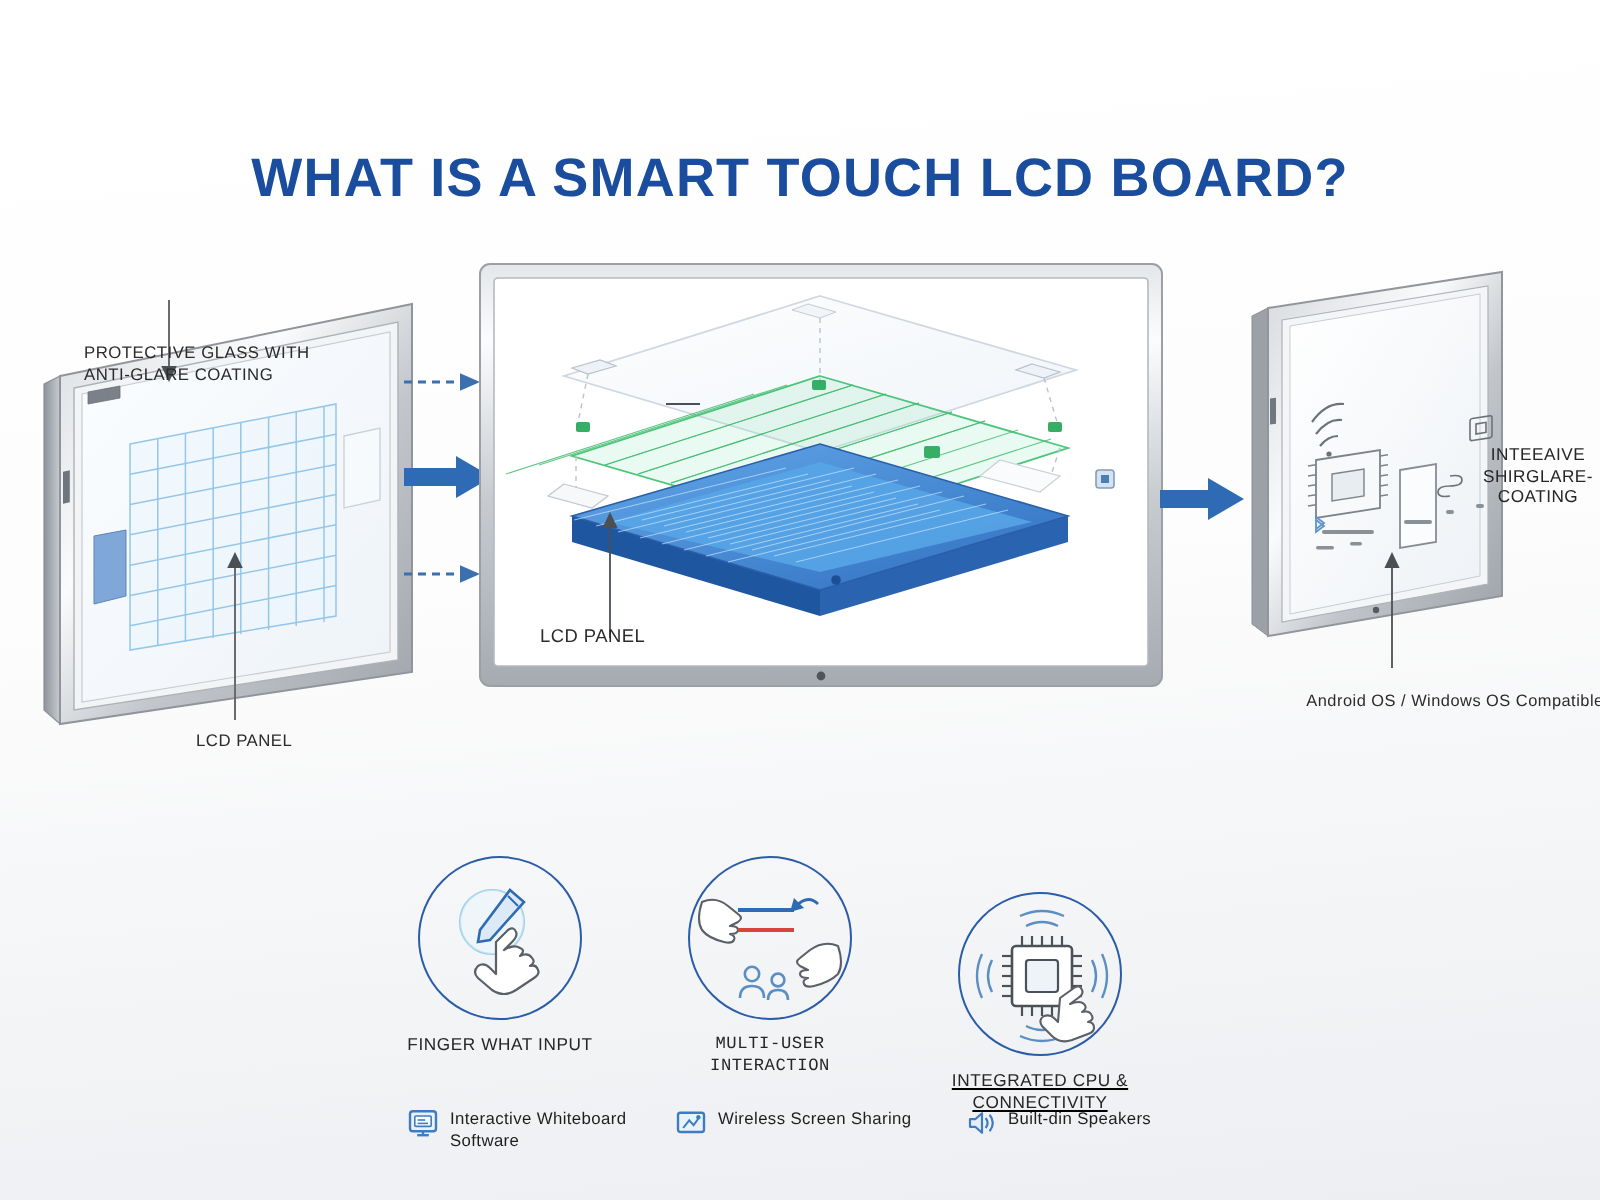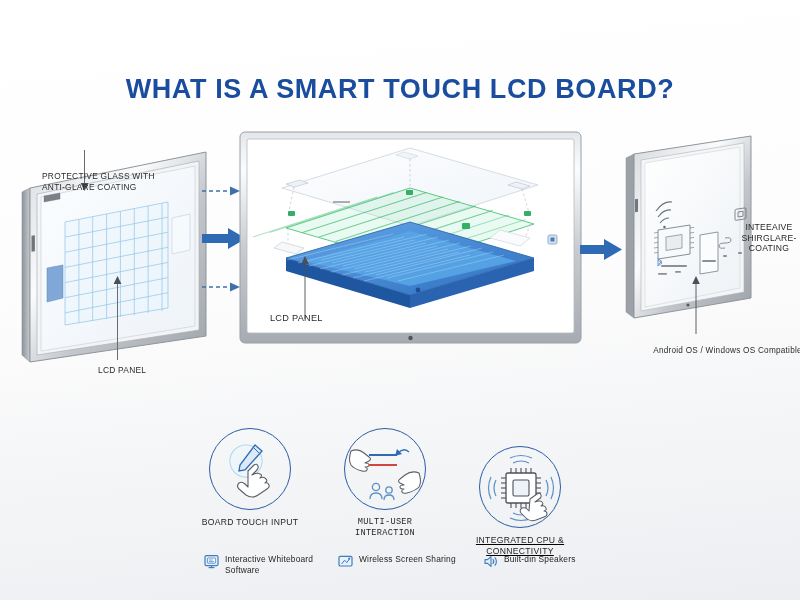--- a/index.html
+++ b/index.html
@@ -396,21 +396,21 @@
 
           <g fill="#ffffff" stroke="#5a6068" stroke-width="1.1" stroke-linejoin="round">
             <path d="M38,42 L44,36 q3,-2 4,1 q1,2 -2,5 l-4,4
                      q5,-3 8,-1 q3,1 0,4
                      q4,-2 6,1 q2,2 -1,4
                      q3,-1 4,2 q1,2 -2,4
                      l-9,6 q-6,4 -12,0 l-7,-6 q-3,-3 0,-6 q3,-2 6,1 l3,3 z"></path>
           </g>
         </svg>
       </div>
-      <div class="flabel">BOARD TOUCH INPUT</div>
+      <div class="flabel">FINGER WHAT INPUT</div>
     </div>
 
     <div class="feat" style="left:135px; top:0px;font-family:Liberation Mono, monospace;">
       <div class="circ">
         <svg width="82" height="82" viewBox="0 0 82 82" style="position:absolute;left:0;top:0;">
 
           <g fill="#ffffff" stroke="#5a6068" stroke-width="1.05" stroke-linejoin="round">
             <path d="M6,22 q7,-3 13,2 l5,4 q3,2 0,4 l-4,2 q4,0 4,2 q0,2 -4,2
                      q3,1 2,3 q-1,2 -5,1 q-8,-2 -11,-6 q-3,-5 0,-14 z"></path>
           </g>

